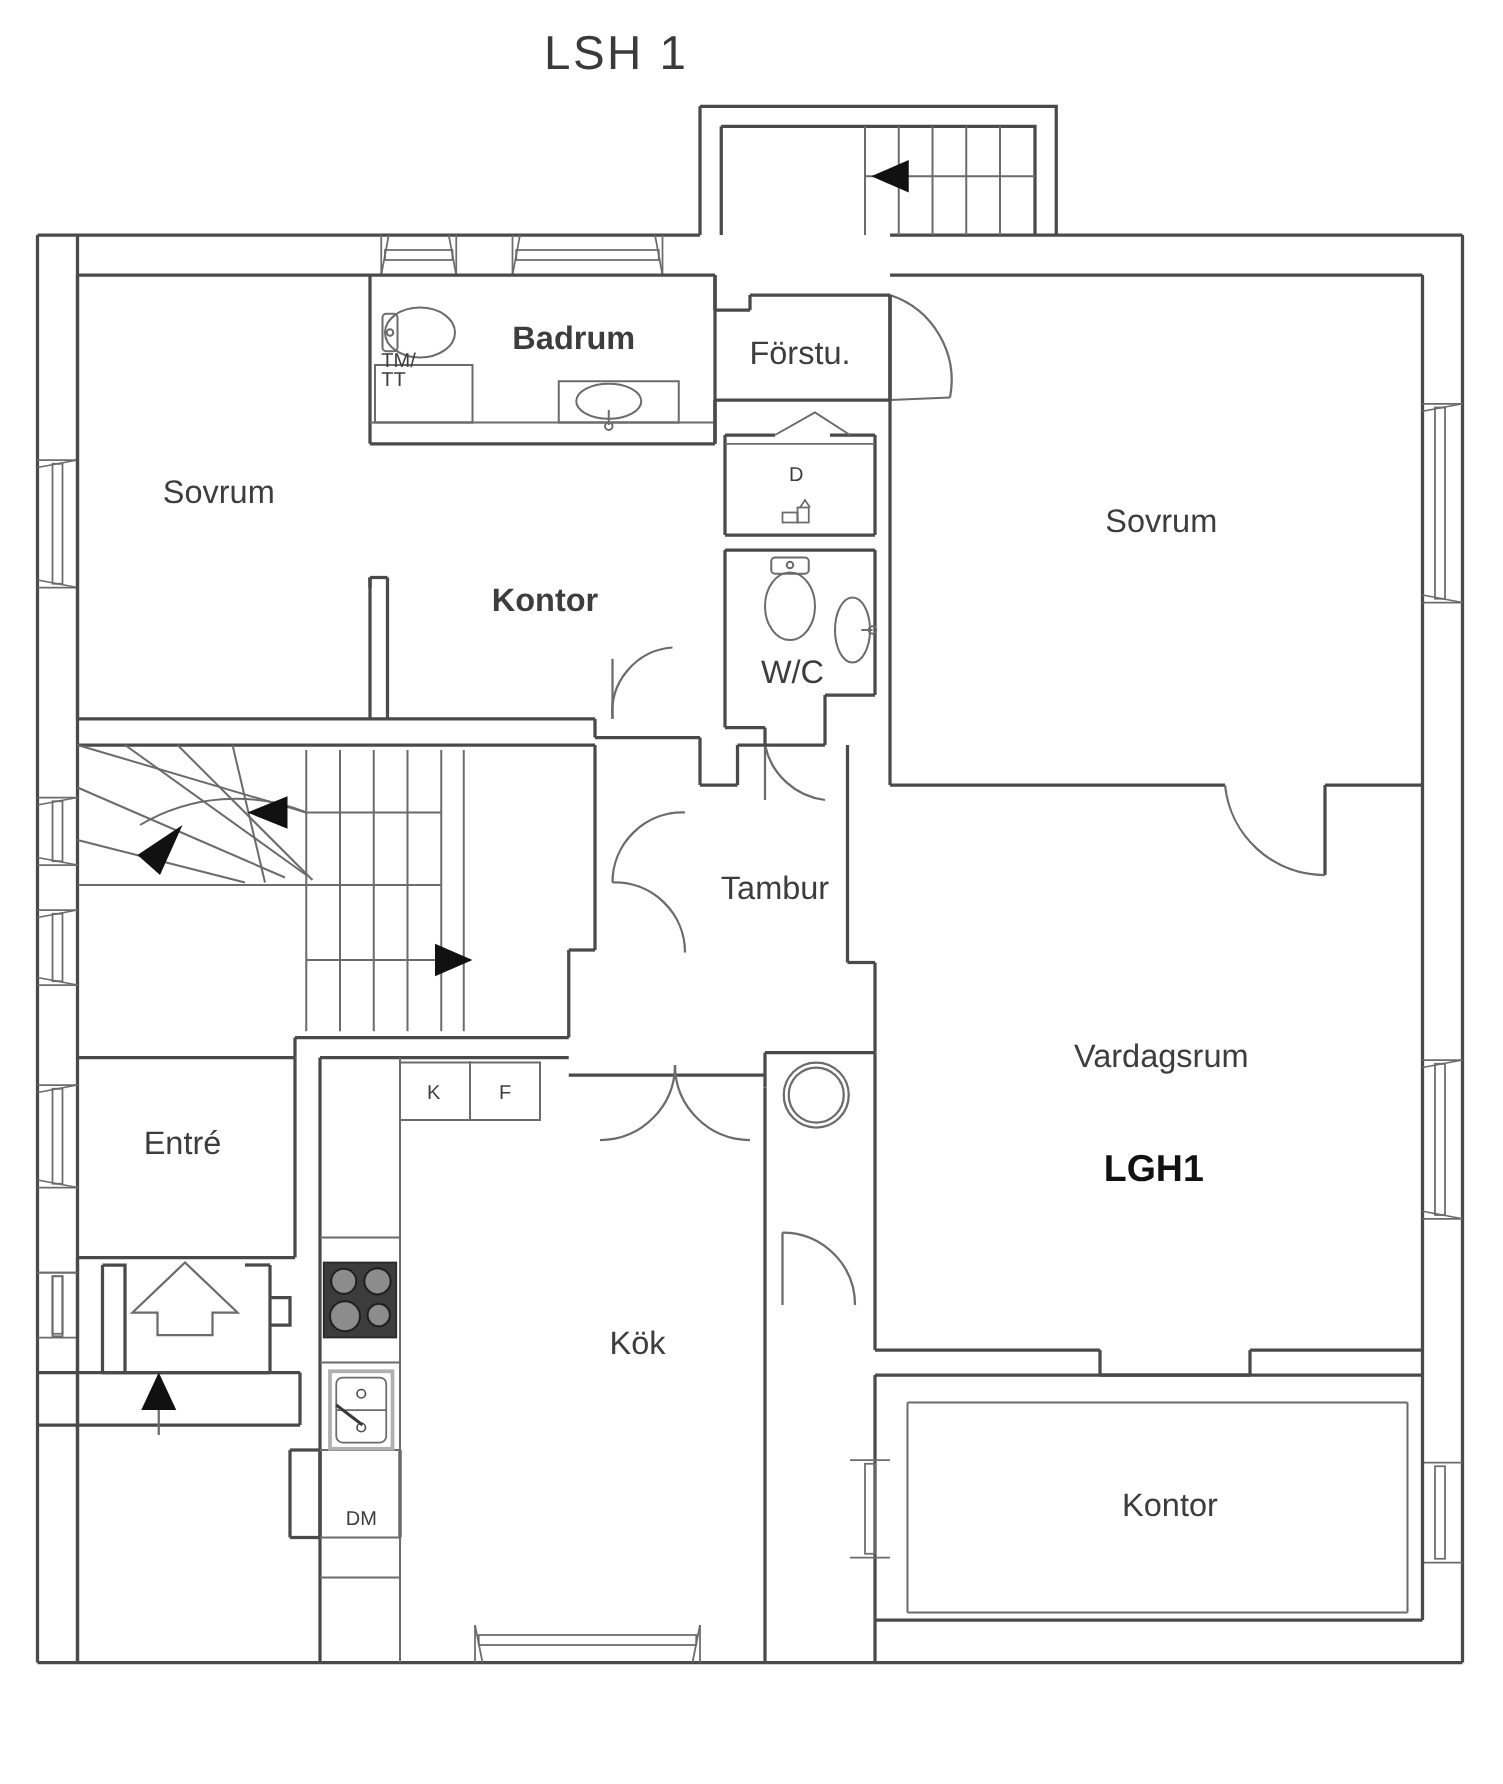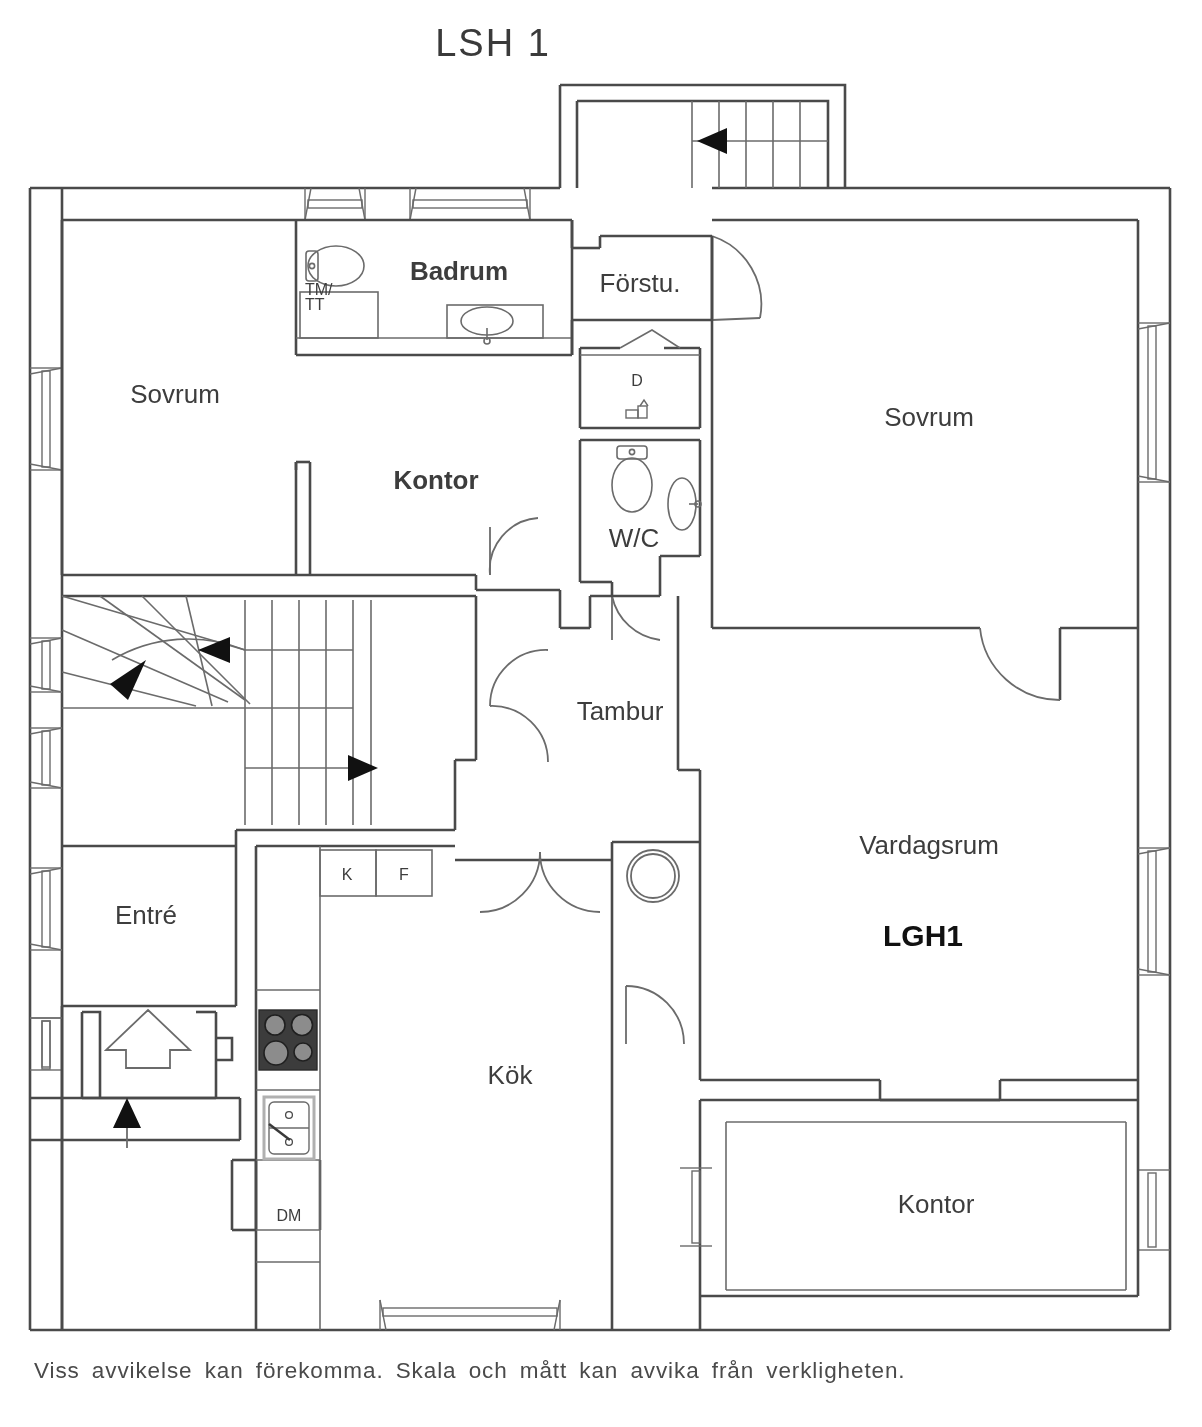--- a/index.html
+++ b/index.html
@@ -476,15 +476,14 @@
     <div>TM/</div>
     <div>TT</div>
   </div>
   <div class="room-label small" style="left:637px; top:381px;">D</div>
   <div class="room-label small" style="left:347px; top:875px;">K</div>
   <div class="room-label small" style="left:404px; top:875px;">F</div>
   <div class="room-label small" style="left:289px; top:1196px;margin-top:20px;">DM</div>
 
   <div class="room-label unit-tag" style="left:923px; top:936px;">LGH1</div>
 
-  <div class="disclaimer">Viss avvikelse kan förekomma. Skala och mått kan avvika från verkligheten.</div>
 
 </div>
 
 </body></html>

